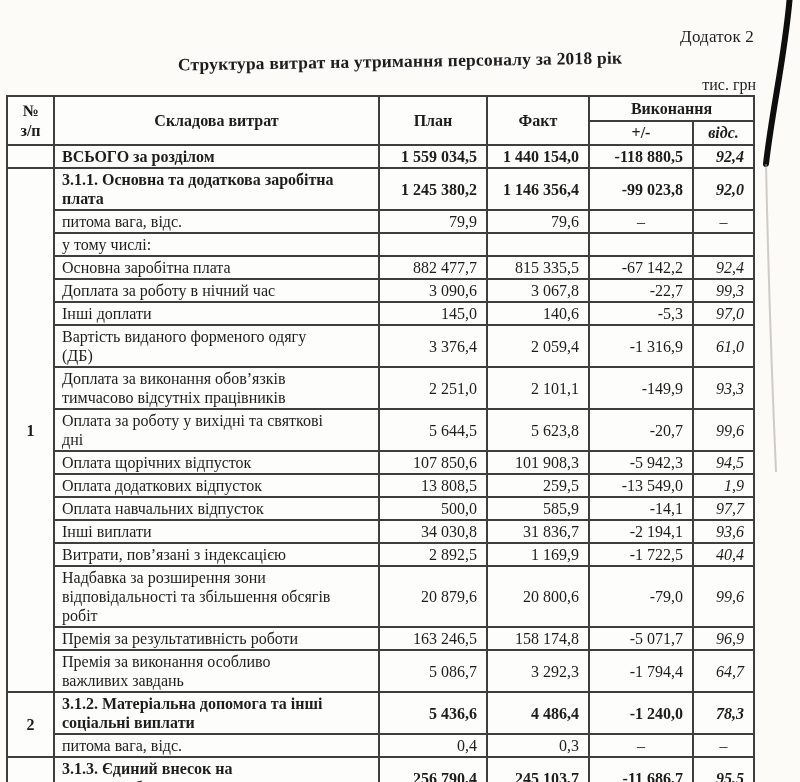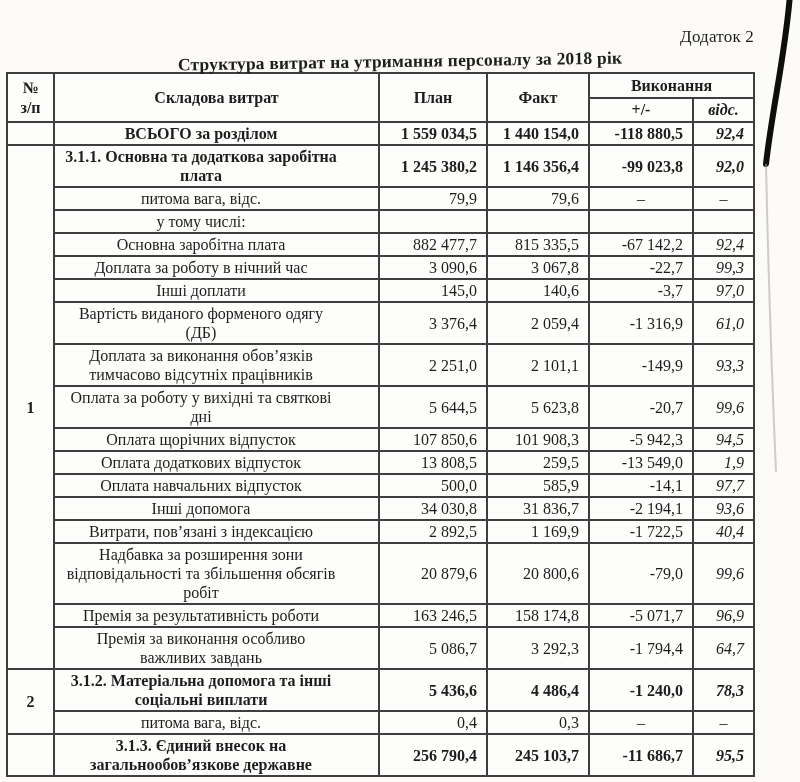--- a/index.html
+++ b/index.html
@@ -29,21 +29,21 @@
     font-size:16px;
     vertical-align:middle;
     overflow:hidden;
   }
   .cost thead th{font-weight:bold;text-align:center;padding:1px 2px;line-height:20px;}
   .cost thead tr.hrow1{height:25px;}
   .cost thead tr.hrow2{height:23px;}
   th.italic{font-style:italic;}
   .cost td{line-height:19px;padding:1px 0;}
   td.col-num{text-align:center;font-weight:bold;}
-  td.col-label{text-align:center;padding:1px 38px 1px 7px;}
+  td.col-label{text-align:left;padding:1px 38px 1px 7px;}
   td.col-plan,td.col-fact,td.col-delta{text-align:right;padding-right:9px;white-space:nowrap;}
   td.col-pct{text-align:right;padding-right:9px;font-style:italic;white-space:nowrap;}
   tr.total td{font-weight:bold;}
   tr.section td{font-weight:bold;}
   tr.share td{}
   tr.subnote td.col-label{}
   td.dash{text-align:center;padding-right:0;}
   .artifact{position:absolute;top:0;right:0;pointer-events:none;}
 </style>
 </head>
@@ -53,20 +53,21 @@
 
   <svg class="artifact" width="60" height="480" viewBox="0 0 60 480">
     <path d="M50,-6 C46,50 32,110 26,164" stroke="#0e0e0e" stroke-width="6" fill="none" stroke-linecap="round"></path>
     <path d="M26,164 C28,260 32,380 36,472" stroke="#a9a6a0" stroke-width="2" fill="none" opacity="0.55"></path>
   </svg>
 
   <div class="appendix">Додаток 2</div>
 
   <div class="doc-title">Структура витрат на утримання персоналу за 2018 рік</div>
 
+  <div class="units">тис. грн</div>
 
   <table class="cost">
     <colgroup>
       <col style="width:47px">
       <col style="width:325px">
       <col style="width:108px">
       <col style="width:102px">
       <col style="width:104px">
       <col style="width:61px">
     </colgroup>
@@ -128,21 +129,21 @@
           <td class="col-label">Доплата за роботу в нічний час</td>
           <td class="col-plan">3 090,6</td>
           <td class="col-fact">3 067,8</td>
           <td class="col-delta">-22,7</td>
           <td class="col-pct">99,3</td>
         </tr>
         <tr>
           <td class="col-label">Інші доплати</td>
           <td class="col-plan">145,0</td>
           <td class="col-fact">140,6</td>
-          <td class="col-delta">-3,7</td>
+          <td class="col-delta">-5,3</td>
           <td class="col-pct">97,0</td>
         </tr>
         <tr>
           <td class="col-label">Вартість виданого форменого одягу (ДБ)</td>
           <td class="col-plan">3 376,4</td>
           <td class="col-fact">2 059,4</td>
           <td class="col-delta">-1 316,9</td>
           <td class="col-pct">61,0</td>
         </tr>
         <tr>
@@ -174,21 +175,21 @@
           <td class="col-pct">1,9</td>
         </tr>
         <tr>
           <td class="col-label">Оплата навчальних відпусток</td>
           <td class="col-plan">500,0</td>
           <td class="col-fact">585,9</td>
           <td class="col-delta">-14,1</td>
           <td class="col-pct">97,7</td>
         </tr>
         <tr>
-          <td class="col-label">Інші допомога</td>
+          <td class="col-label">Інші виплати</td>
           <td class="col-plan">34 030,8</td>
           <td class="col-fact">31 836,7</td>
           <td class="col-delta">-2 194,1</td>
           <td class="col-pct">93,6</td>
         </tr>
         <tr>
           <td class="col-label">Витрати, пов’язані з індексацією</td>
           <td class="col-plan">2 892,5</td>
           <td class="col-fact">1 169,9</td>
           <td class="col-delta">-1 722,5</td>

